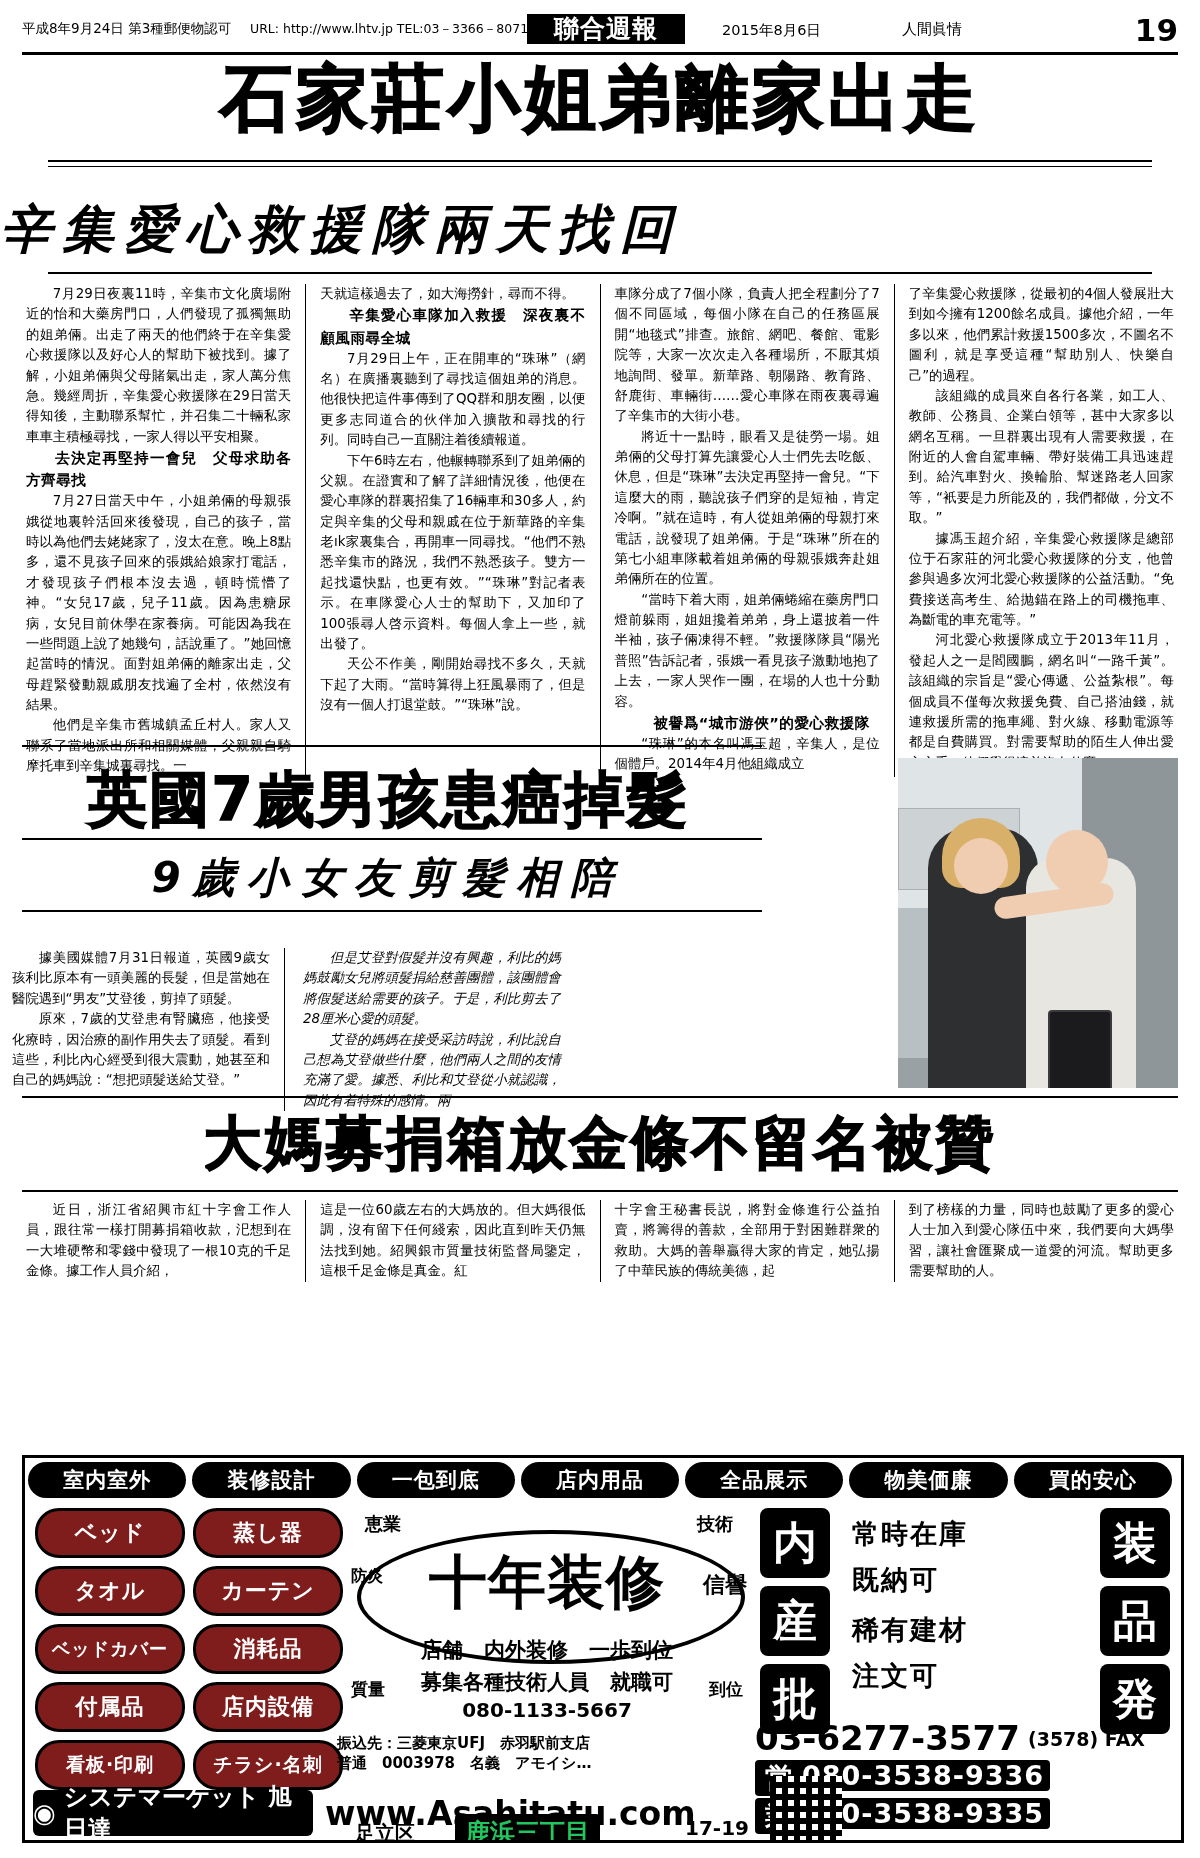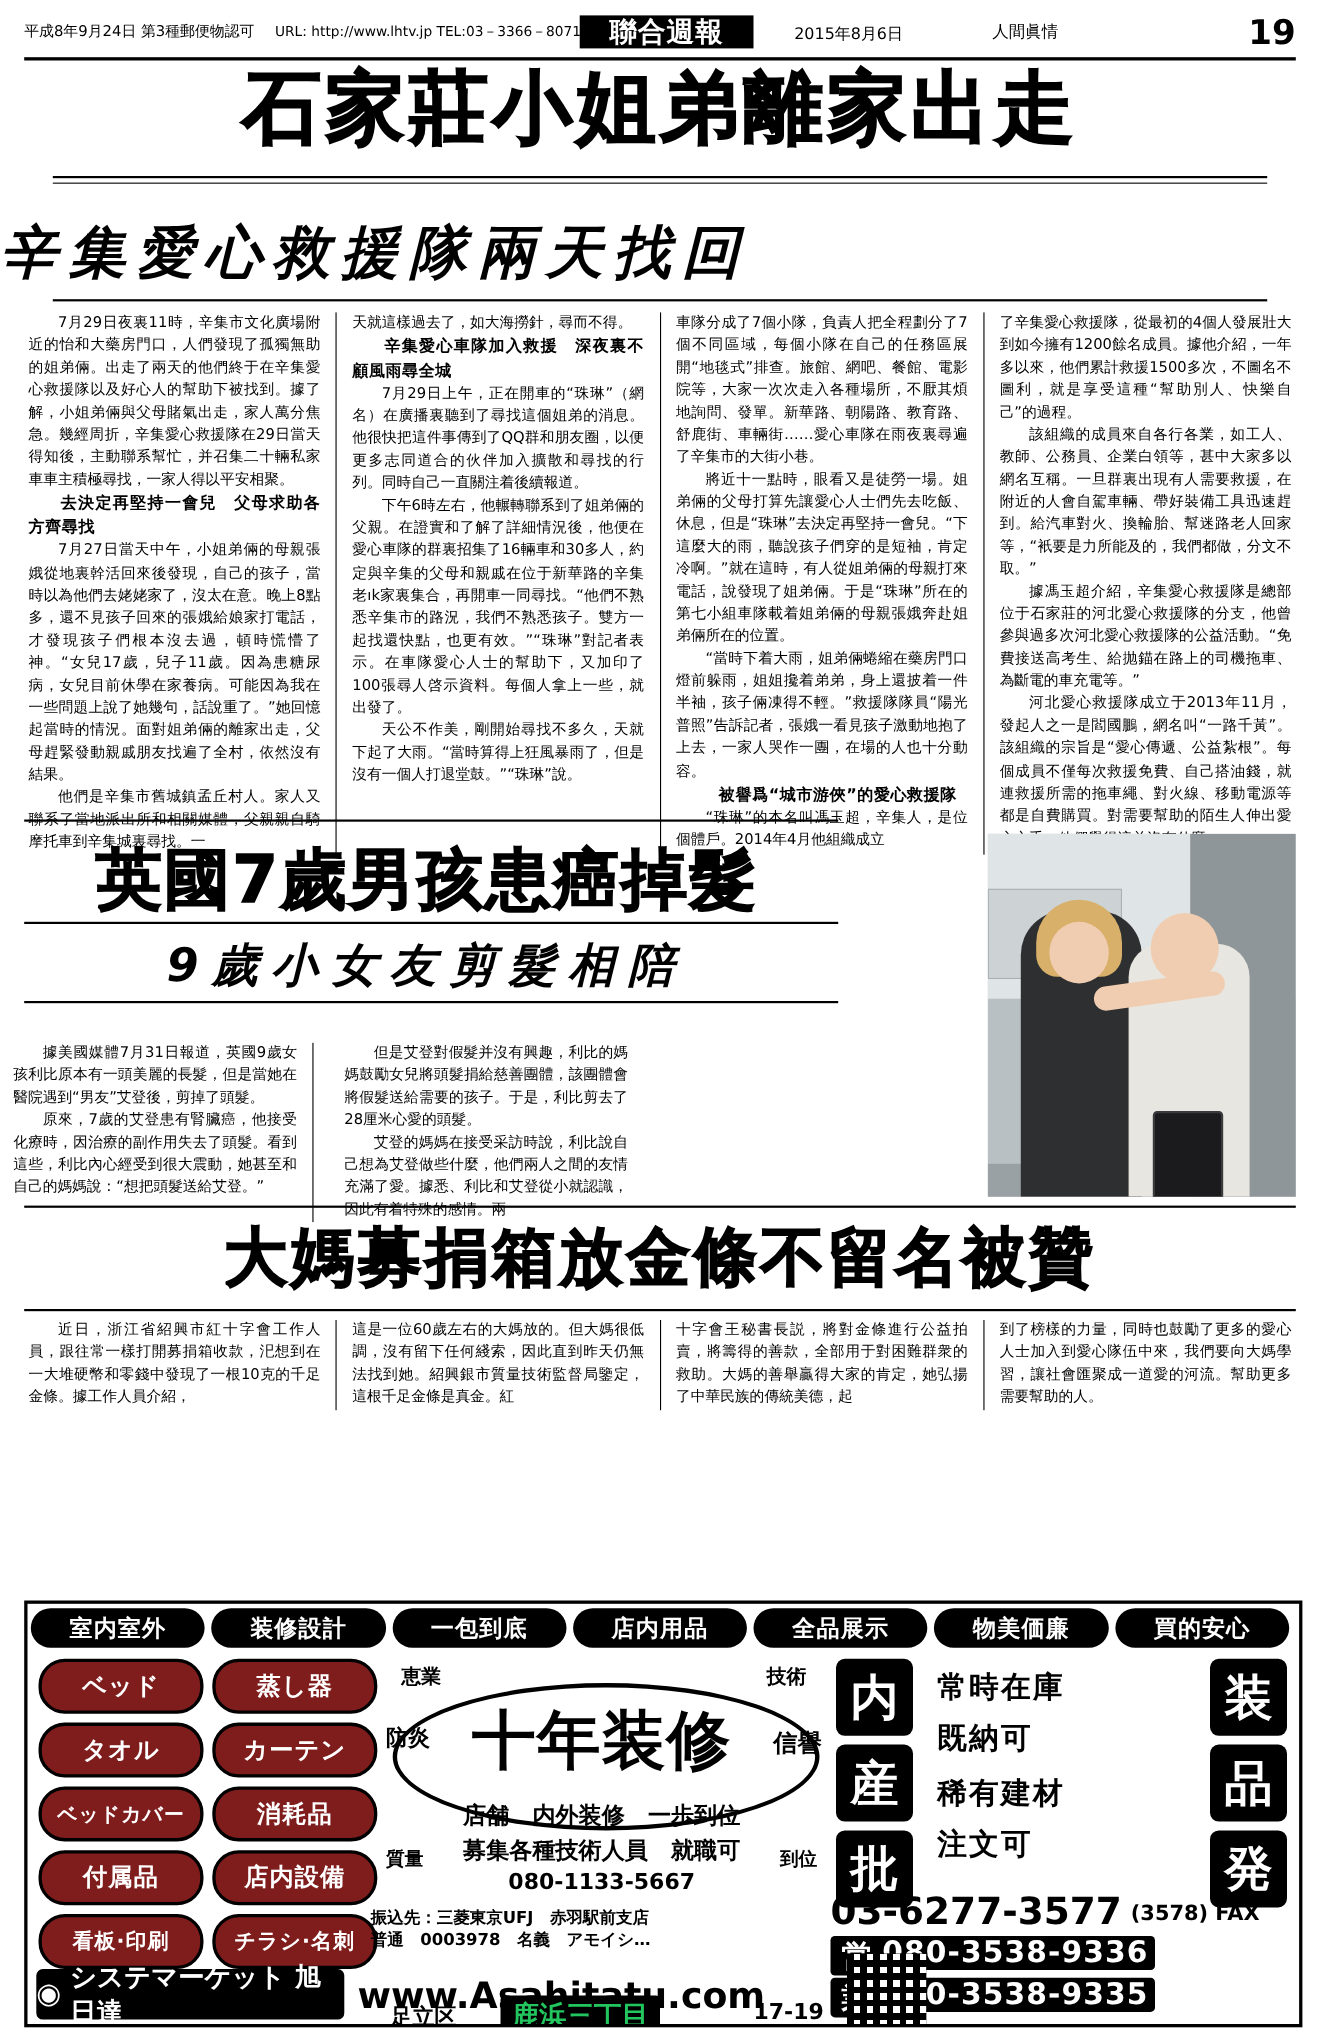--- a/index.html
+++ b/index.html
@@ -144,21 +144,21 @@
   <div class="hl2">英國7歲男孩患癌掉髮</div>
   <div class="rule-thin" style="left:22px;top:838px;width:740px;height:2px;"></div>
   <div class="sub2">9歲小女友剪髮相陪</div>
   <div class="rule-thin" style="left:22px;top:910px;width:740px;height:2px;"></div>
 
   <div class="cols" style="left:12px;top:920px;width:850px;margin-top:28px;">
     <div class="col" style="width:258px;padding-right:14px;">
       <p>據美國媒體7月31日報道，英國9歲女孩利比原本有一頭美麗的長髮，但是當她在醫院遇到“男友”艾登後，剪掉了頭髮。</p>
       <p>原來，7歲的艾登患有腎臟癌，他接受化療時，因治療的副作用失去了頭髮。看到這些，利比內心經受到很大震動，她甚至和自己的媽媽說：“想把頭髮送給艾登。”</p>
     </div>
-    <div class="col" style="width:258px;padding:0 28px;border-left:1px solid #000;">
+    <div class="col" style="width:258px;padding:0 18px;border-left:1px solid #000;font-style:italic;">
       <p>但是艾登對假髮并沒有興趣，利比的媽媽鼓勵女兒將頭髮捐給慈善團體，該團體會將假髮送給需要的孩子。于是，利比剪去了28厘米心愛的頭髮。</p>
       <p>艾登的媽媽在接受采訪時說，利比說自己想為艾登做些什麼，他們兩人之間的友情充滿了愛。據悉、利比和艾登從小就認識，因此有着特殊的感情。兩</p>
     </div>
   </div>
 
   <div class="photo">
     <div class="ph-wall"></div>
     <div class="ph-wall2"></div>
     <div class="ph-cab"></div>
     <div class="ph-door"></div>
@@ -214,21 +214,21 @@
       <div class="pill dark">蒸し器</div>
       <div class="pill dark">カーテン</div>
       <div class="pill dark">消耗品</div>
       <div class="pill dark">店内設備</div>
       <div class="pill dark" style="font-size:19px">チラシ·名刺</div>
     </div>
 
     <div class="ad-center">
       <div class="oval"></div>
       <div style="position:absolute;left:18px;top:4px;font-size:18px;font-weight:bold;">恵業</div>
-      <div style="position:absolute;left:4px;top:58px;font-size:20px;font-weight:bold;">防炎</div>
+      <div style="position:absolute;left:4px;top:58px;font-size:16px;font-weight:bold;">防炎</div>
       <div style="position:absolute;left:4px;top:170px;font-size:17px;font-weight:bold;">質量</div>
       <div style="position:absolute;right:14px;top:4px;font-size:18px;font-weight:bold;">技術</div>
       <div style="position:absolute;right:0px;top:62px;font-size:22px;font-weight:bold;">信譽</div>
       <div style="position:absolute;right:4px;top:170px;font-size:17px;font-weight:bold;">到位</div>
       <div class="ad-big">十年装修</div>
       <div class="ad-line" style="top:128px;">店舗　内外装修　一歩到位</div>
       <div class="ad-line" style="top:160px;">募集各種技術人員　就職可</div>
       <div class="ad-line" style="top:190px;font-size:20px;">080-1133-5667</div>
       <div style="position:absolute;left:-10px;top:226px;width:420px;font-size:15px;font-weight:bold;">振込先：三菱東京UFJ　赤羽駅前支店</div>
       <div style="position:absolute;left:-10px;top:246px;width:420px;font-size:15px;font-weight:bold;">普通　0003978　名義　アモイシ…</div>

